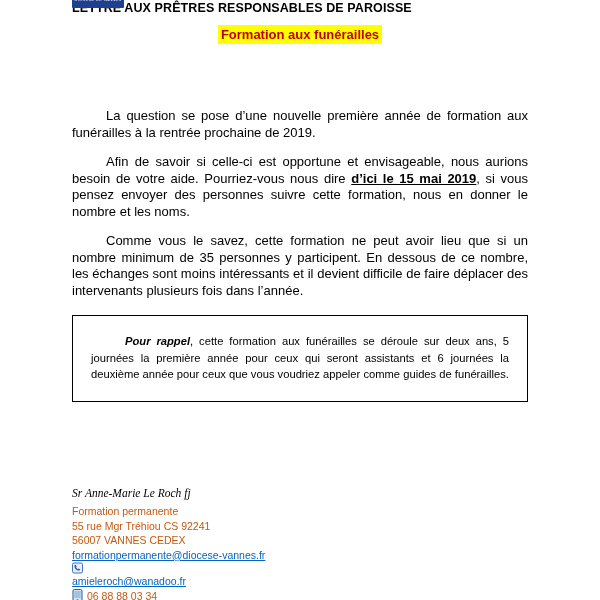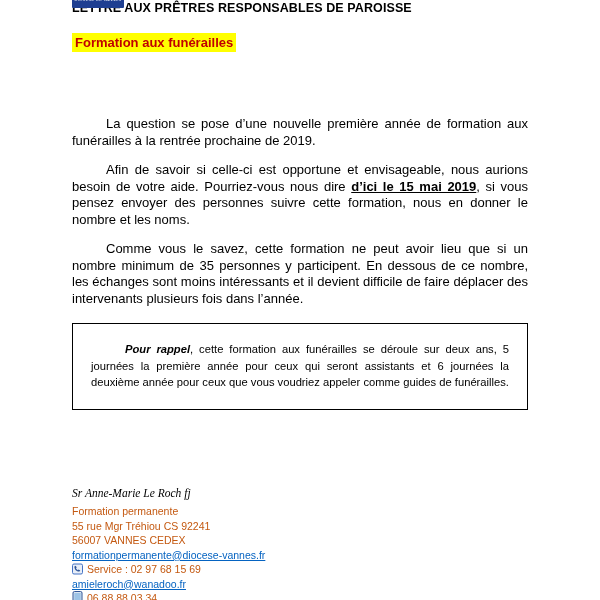--- a/index.html
+++ b/index.html
@@ -47,21 +47,22 @@
     margin: 0;
     padding-top: 0px;
     text-align: left;
     font-size: 12.5px;
     font-weight: bold;
     letter-spacing: 0.1px;
     line-height: 16px;
   }
 
   .subtitle-wrap {
-    margin-top: 17px;
+    text-align: center;
+    margin-top: 9px;
   }
   .subtitle {
     display: inline-block;
     background: #ffff00;
     color: #c00000;
     font-weight: bold;
     font-size: 13px;
     line-height: 17px;
     padding: 1px 3px;
   }
@@ -190,21 +191,20 @@
     <div class="line">
       <a href="#">formationpermanente@diocese-vannes.fr</a>
     </div>
     <div class="contact-row">
       <span class="phone-icon">
         <svg width="11" height="12" viewBox="0 0 11 12" aria-hidden="true">
           <rect x="0.5" y="1" width="10" height="10" rx="1.5" fill="#e8eef7" stroke="#4472c4" stroke-width="1"></rect>
           <path d="M2.4 3.6c0 3 2 5 5 5l.9-1.2-1.8-1-.7.8c-.8-.4-1.5-1.1-1.9-1.9l.8-.7-1-1.8L2.4 3.6z" fill="#2f5597"></path>
         </svg>
       </span>
-      <span>Service : 02 97 68 15 69</span>
     </div>
     <div class="line">
       <a href="#">amieleroch@wanadoo.fr</a>
     </div>
     <div class="contact-row">
       <span class="mobile-icon">
         <svg width="11" height="14" viewBox="0 0 11 14" aria-hidden="true">
           <rect x="1" y="0.5" width="9" height="13" rx="1.5" fill="#dbe5f1" stroke="#2f5597" stroke-width="1"></rect>
           <rect x="2.3" y="2" width="6.4" height="7" fill="#9dc3e6"></rect>
           <circle cx="5.5" cy="11.4" r="1.1" fill="#2f5597"></circle>

